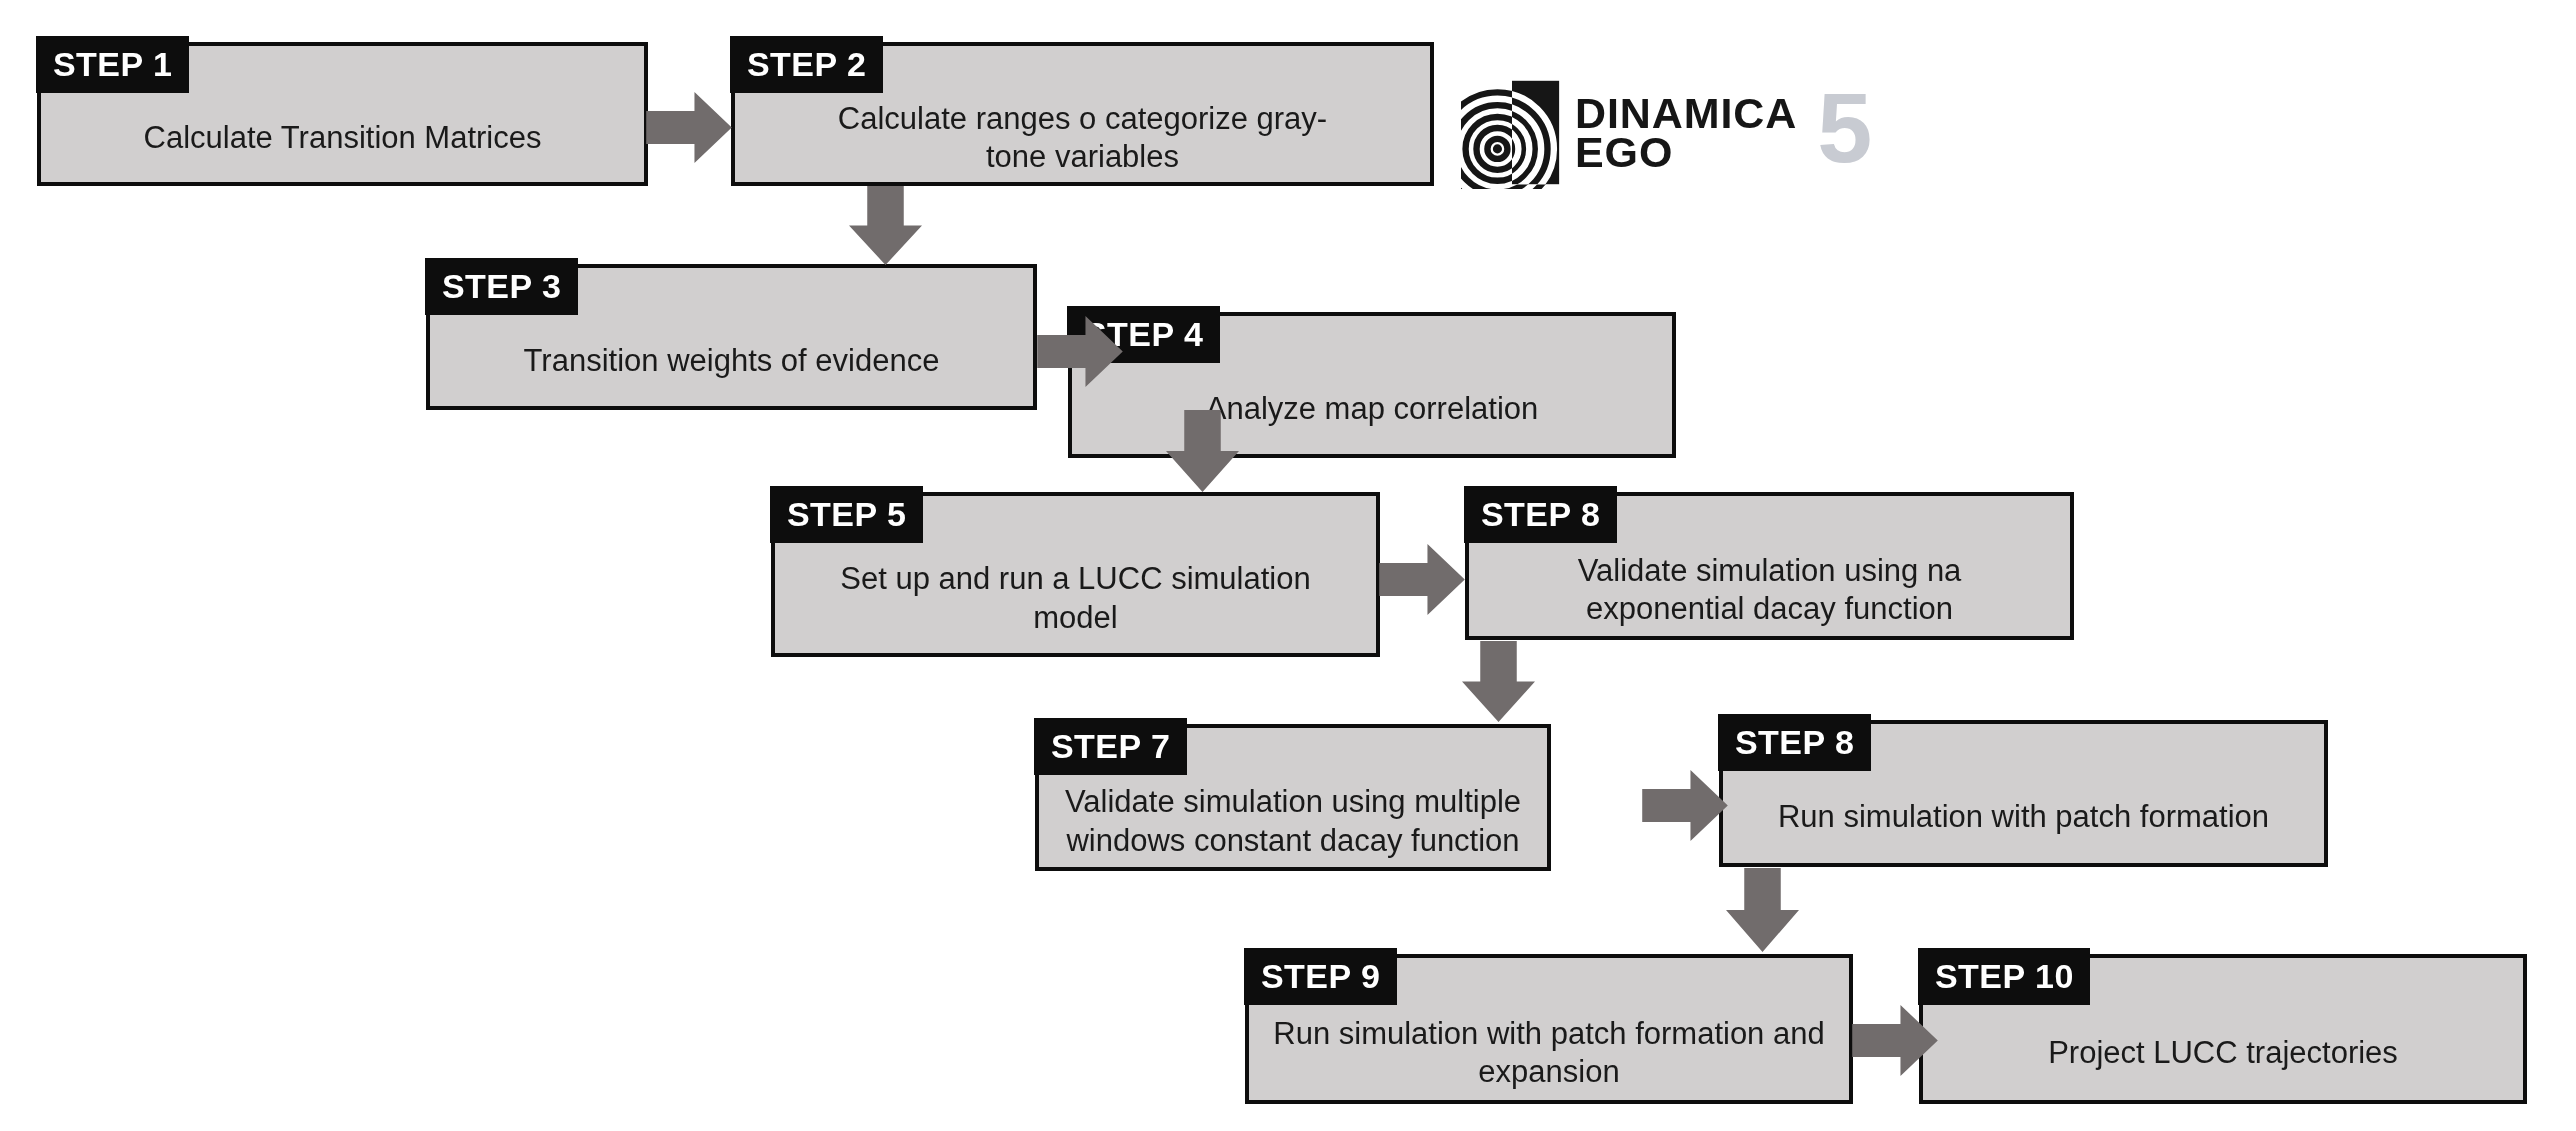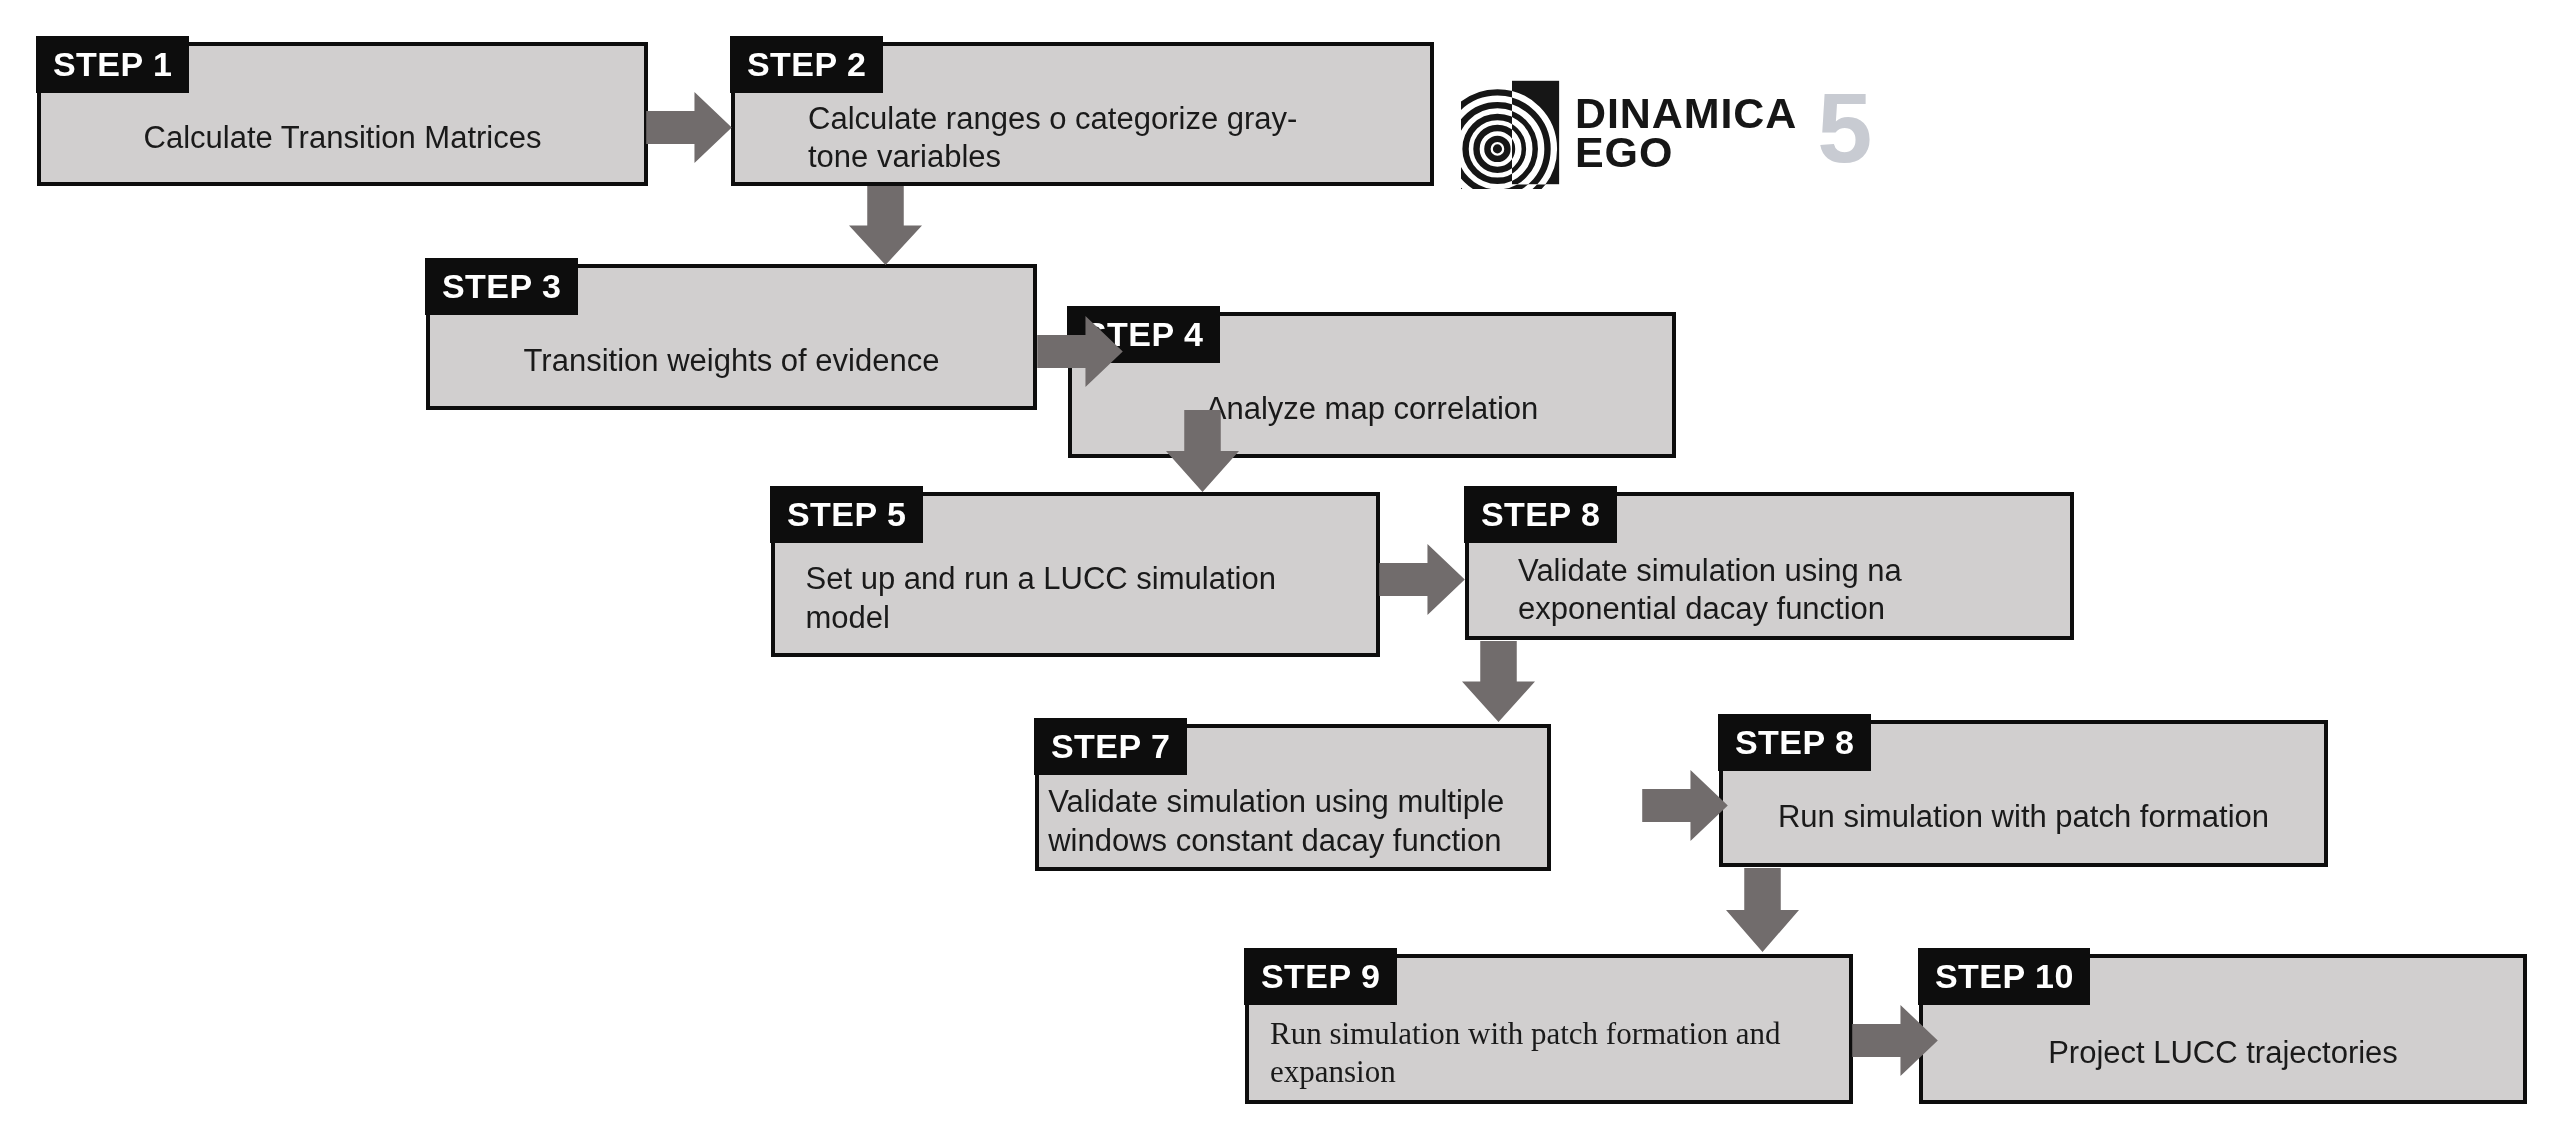--- a/index.html
+++ b/index.html
@@ -23,20 +23,21 @@
   }
   .step-box{
     position:absolute;
     background:var(--box-fill);
     border:4.6px solid var(--box-border);
     box-sizing:border-box;
     display:flex;
     align-items:center;
     justify-content:center;
     padding-top:48px;
+    text-align:center;
   }
   .step-tab{
     position:absolute;
     top:-10px;left:-4.6px;
     height:57px;
     line-height:57px;
     background:var(--tab-bg);
     color:var(--tab-text);
     font-size:34px;
     font-weight:700;
@@ -116,21 +117,21 @@
     <div class="step-text" style="max-width:567px;">Validate simulation using multiple windows constant dacay function</div>
   </div>
 
   <div class="step-box" style="left:1719px;top:720px;width:609px;height:147px;">
     <div class="step-tab"><span>STEP 8</span></div>
     <div class="step-text">Run simulation with patch formation</div>
   </div>
 
   <div class="step-box" style="left:1245px;top:954px;width:608px;height:150px;">
     <div class="step-tab"><span>STEP 9</span></div>
-    <div class="step-text" style="max-width:558px;font-family:Liberation Serif, serif;">Run simulation with patch formation and expansion</div>
+    <div class="step-text" style="max-width:558px;">Run simulation with patch formation and expansion</div>
   </div>
 
   <div class="step-box" style="left:1919px;top:954px;width:608px;height:150px;">
     <div class="step-tab"><span>STEP 10</span></div>
     <div class="step-text">Project LUCC trajectories</div>
   </div>
 
   <svg class="arrow" style="left:646px;top:92px;" width="86" height="71" viewBox="0 0 94 78">
       <polygon points="0,21 53,21 53,0 94,39 53,78 53,57 0,57"></polygon>
     </svg>

